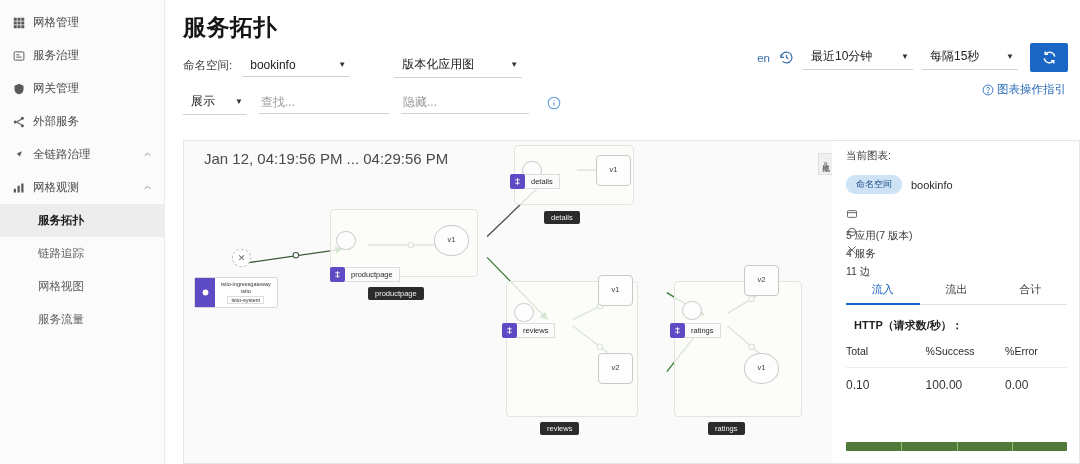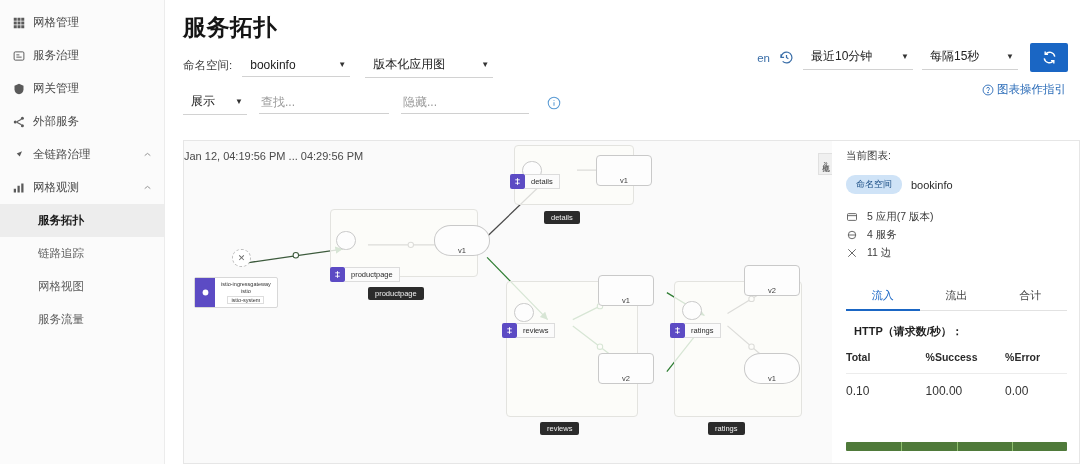--- a/index.html
+++ b/index.html
@@ -55,21 +55,21 @@
   }
   .field-label { font-size: 11.5px; color: #3c3c3c; }
   .select {
     display: flex; align-items: center; gap: 18px;
     font-size: 12px; color: #222;
     border-bottom: 1px solid #d2d2d2; padding: 3px 4px 4px 8px;
     min-width: 96px; cursor: pointer; background: transparent;
   }
   .select .caret { margin-left: auto; color: #333; font-size: 8px; line-height: 1; }
   .select.ns { min-width: 108px; }
-  .select.graphtype { min-width: 128px; margin-left: 5px; }
+  .select.graphtype { min-width: 128px; margin-left: 34px; }
 
   .right-tools {
     position: absolute; right: 12px; top: 0;
     display: flex; align-items: center; gap: 9px;
   }
   .lang { font-size: 11.5px; color: #3a6ea8; cursor: pointer; }
   .histicon { width: 15px; height: 15px; color: #3a6ea8; cursor: pointer; display: flex; }
   .histicon svg { width: 15px; height: 15px; }
   .select.time { min-width: 110px; border-bottom: 1px solid #d2d2d2; }
   .select.interval { min-width: 96px; border-bottom: 1px solid #d2d2d2; }
@@ -108,45 +108,45 @@
   .content {
     position: absolute; left: 0; right: 0; top: 140px; bottom: 0;
     display: flex; padding: 0 0 0 8px;
   }
   .graph-panel {
     flex: 1 1 auto; position: relative; background: #fafafa;
     border: 1px solid #e6e6e6; border-right: none; margin-left: 10px;
     overflow: hidden;
   }
   .graph-timestamp {
-    position: absolute; left: 0; top: 9px;
-    font-size: 11px; color: #4a4a4a; white-space: nowrap;
+    position: absolute; left: 20px; top: 9px;
+    font-size: 15px; color: #4a4a4a; white-space: nowrap;
   }
   .collapse-handle {
     position: absolute; right: 0; top: 12px;
     width: 14px; padding: 4px 0 6px 0; background: #f0f0f0;
     border: 1px solid #e0e0e0; border-right: none;
     display: flex; flex-direction: column; align-items: center; gap: 2px;
     font-size: 7.5px; color: #555; cursor: pointer; line-height: 1.05;
   }
   .collapse-handle .vtext { writing-mode: vertical-rl; font-size: 7.5px; letter-spacing: 0px; }
 
   
   .graph-svg { position: absolute; inset: 0; width: 100%; height: 100%; }
 
   
   .appbox {
     position: absolute; border: 1px solid #e3e3df; border-radius: 4px;
     background: rgba(253,253,249,0.82);
   }
   .versionnode {
-    position: absolute; width: 56px; height: 31px;
+    position: absolute; width: 35px; height: 31px;
     border: 1px solid #c9c9c9; border-radius: 4px; background: #fdfdfd;
     display: flex; align-items: flex-end; justify-content: center;
-    font-size: 7.5px; color: #3c3c3c; padding-bottom: 0;
+    font-size: 7.5px; color: #3c3c3c; padding-bottom: 11px;
   }
   .versionnode.circ { border-radius: 17px/15px; }
   .servicenode {
     position: absolute; width: 20px; height: 19px;
     border: 1px solid #c9c9c9; border-radius: 10px; background: #fdfdfd;
   }
   .nodebadge {
     position: absolute; display: flex; align-items: center; height: 15px;
   }
   .nodebadge .badge-ico {
@@ -197,41 +197,41 @@
     padding: 8px 12px 0 14px; position: relative; overflow: hidden;
   }
   .summary-title { font-size: 10.5px; color: #3c3c3c; margin-bottom: 12px; }
   .ns-chip-row { display: flex; align-items: center; gap: 9px; margin-bottom: 14px; }
   .ns-chip {
     background: #cfe3f7; color: #1c4f86; font-size: 9px;
     padding: 3px 10px; border-radius: 9px; white-space: nowrap;
   }
   .ns-name { font-size: 11px; color: #2b2b2b; }
   .stat-row {
-    display: flex; align-items: center; gap: 9px; height: 18px;
-    font-size: 10.5px; color: #3a3a3a;
+    display: flex; align-items: flex-start; gap: 9px; height: 18px;
+    font-size: 10.5px; color: #3a3a3a; flex-direction: column;
   }
   .stat-row .sico { width: 12px; height: 12px; color: #5a5a5a; display: flex; flex:0 0 12px;}
   .stat-row .sico svg { width: 12px; height: 12px; }
   .tabs {
-    display: flex; margin-top: 20px; border-bottom: 1px solid #e2e2e2;
+    display: flex; margin-top: 14px; border-bottom: 1px solid #e2e2e2;
   }
   .tab {
     flex: 1 1 0; text-align: center; font-size: 11px; color: #444;
     padding: 6px 0 7px 0; cursor: pointer; position: relative;
   }
   .tab.active { color: #1a66c4; }
   .tab.active:after {
     content: ""; position: absolute; left: 0; right: 0; bottom: -1px;
     height: 2px; background: #1a66c4;
   }
   .metric-title { font-size: 11px; color: #1f1f1f; font-weight: bold; margin: 13px 0 0 8px; }
   .metric-table { width: 100%; margin-top: 12px; border-collapse: collapse; }
   .metric-table th {
-    text-align: left; font-size: 10.5px; color: #2b2b2b; font-weight: bold;
+    text-align: left; font-size: 10.5px; color: #2b2b2b; font-weight: normal;
     padding: 0 0 10px 0;
   }
   .metric-table td {
     font-size: 12px; color: #333; padding: 10px 0 0 0;
     border-top: 1px solid #ececec;
   }
   .metric-table th:nth-child(1), .metric-table td:nth-child(1) { width: 36%; }
   .metric-table th:nth-child(2), .metric-table td:nth-child(2) { width: 36%; }
   .sparkbar {
     position: absolute; left: 14px; right: 12px; bottom: 12px;

